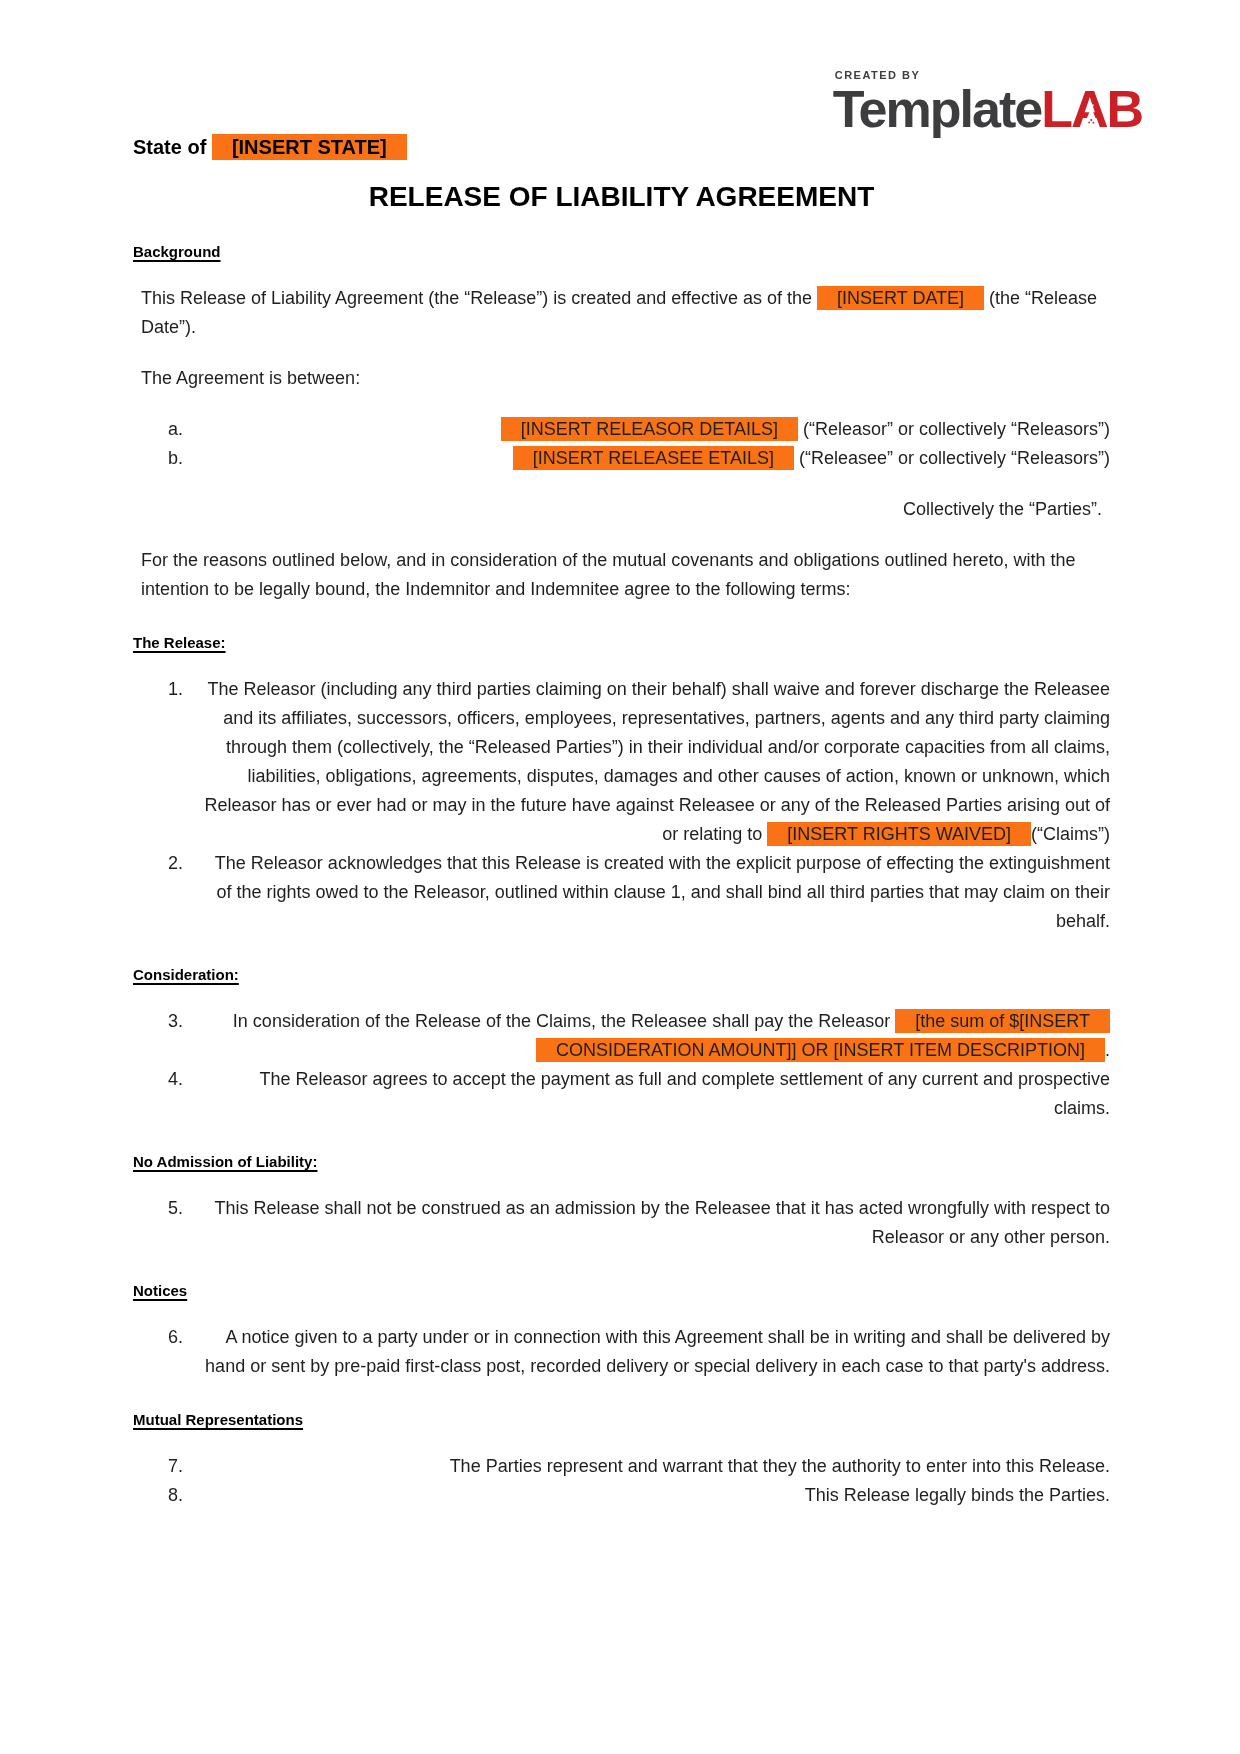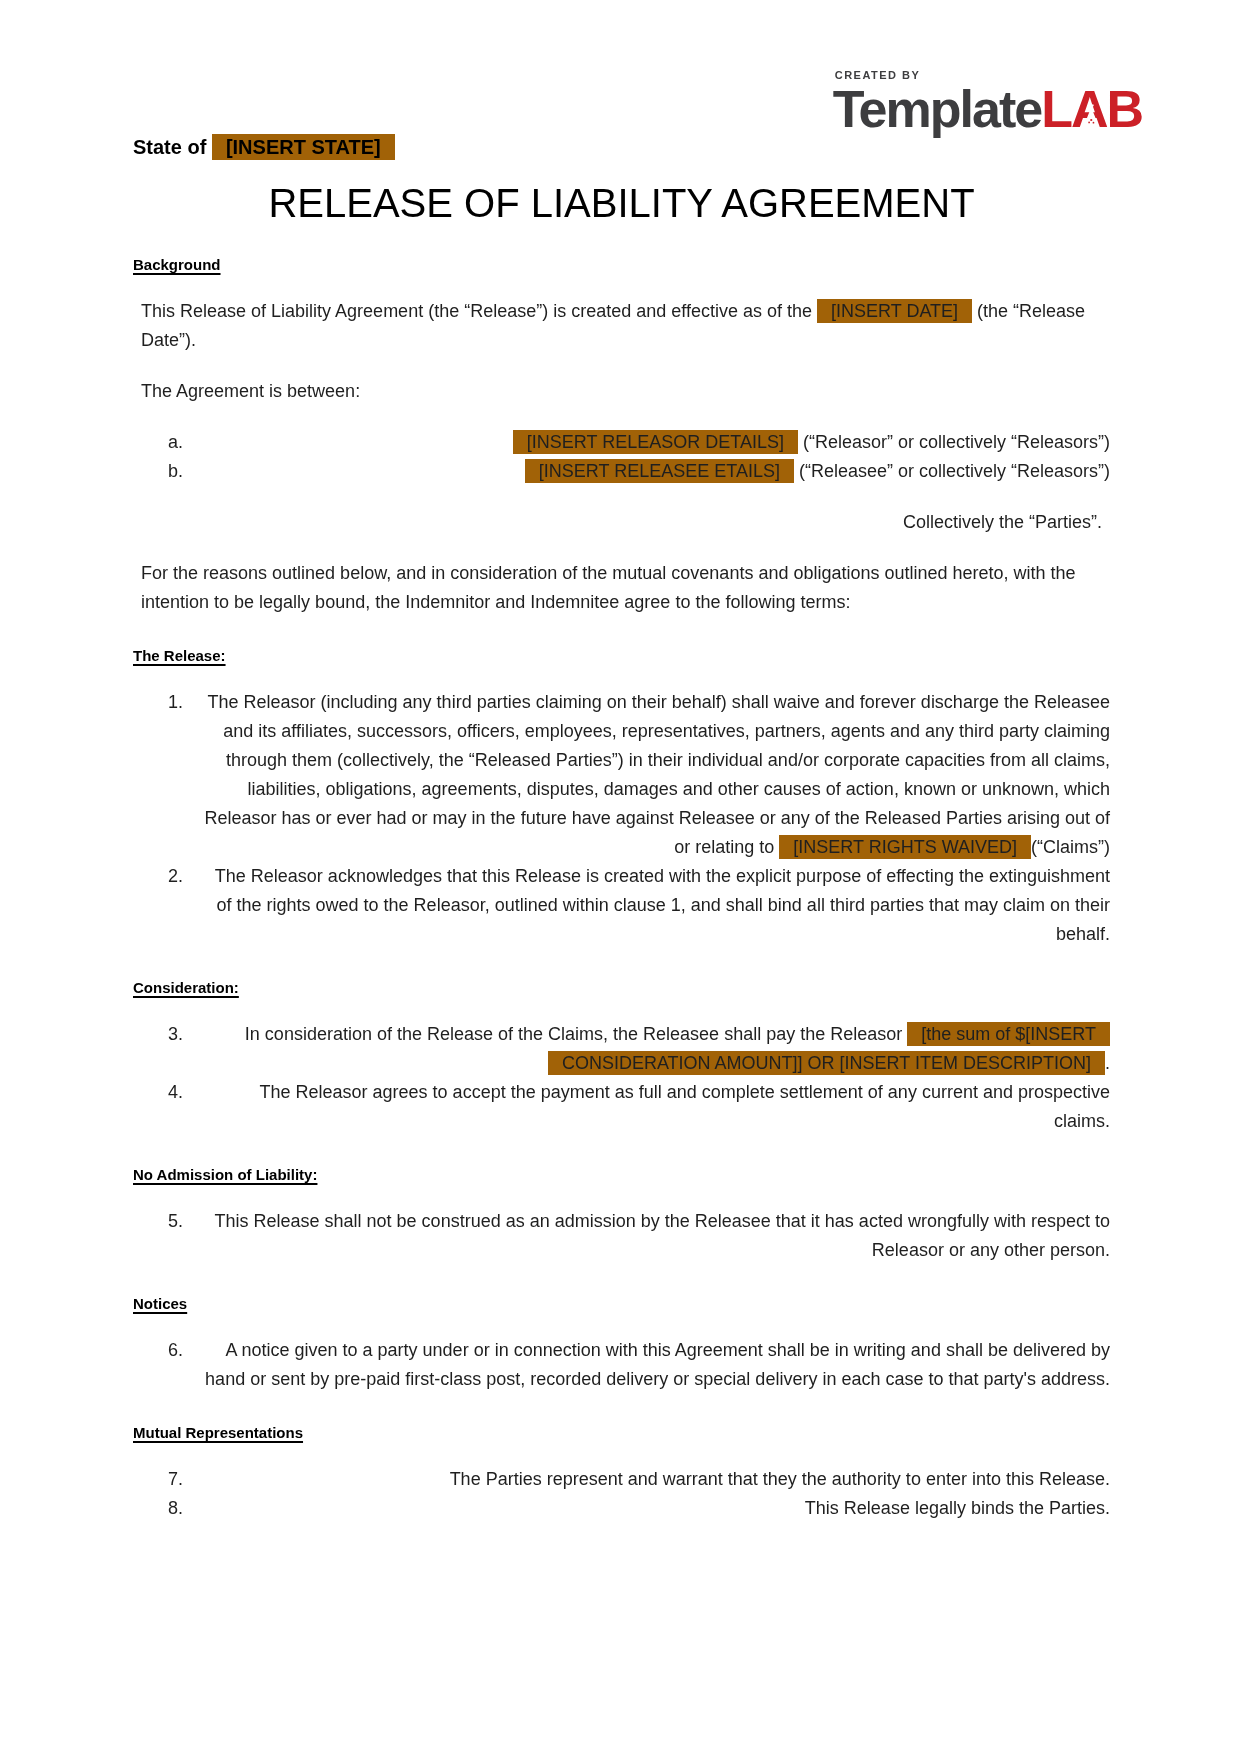--- a/index.html
+++ b/index.html
@@ -51,22 +51,22 @@
     width: 19px; height: 23px;
   }
   
   .state-line {
     font-size: 20px;
     font-weight: bold;
     color: #000;
     margin-bottom: 22px;
   }
   .doc-title {
-    font-size: 40px;
-    font-weight: normal;
+    font-size: 28px;
+    font-weight: bold;
     color: #000;
     text-align: center;
     margin: 0 0 26px 0;
     letter-spacing: 0;
   }
   
   .heading {
     font-size: 15px;
     font-weight: bold;
     color: #000;
@@ -88,22 +88,22 @@
     line-height: 29px;
   }
   .li .marker {
     flex: 0 0 35px;
     padding-left: 2px;
   }
   .li .li-text { flex: 1; text-align: right; }
   .list-letter { padding-left: 33px; }
   .list-number { padding-left: 33px; }
   .hl {
-    background: #a16207;
-    padding: 2px 14px;
+    background: #f97316;
+    padding: 2px 20px;
     box-decoration-break: clone;
     -webkit-box-decoration-break: clone;
   }
 </style>
 </head>
 <body>
 
 <div class="page">
 
   <div class="logo">

